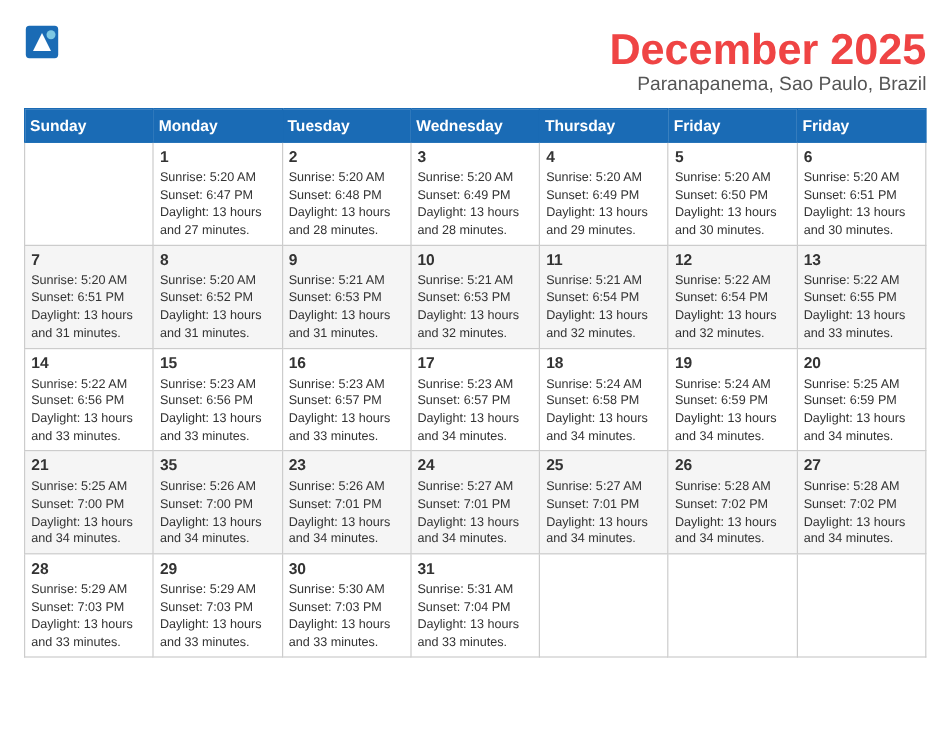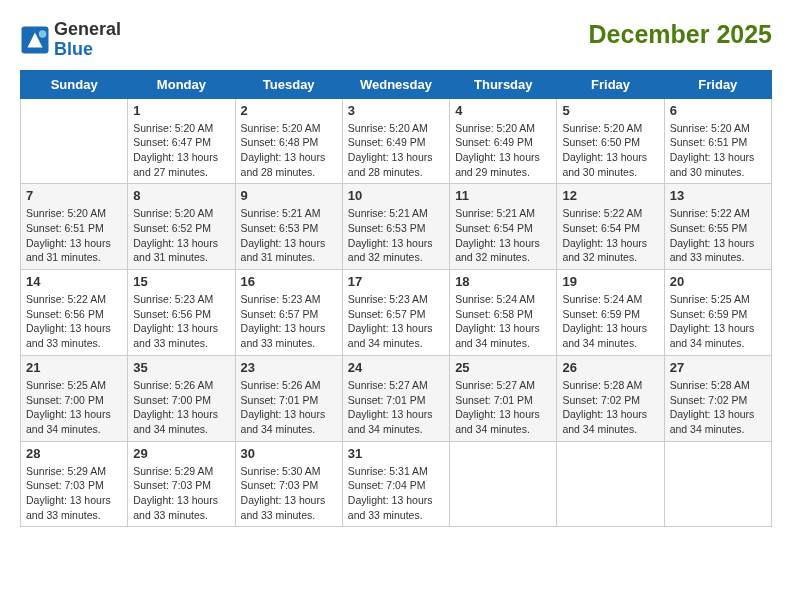--- a/index.html
+++ b/index.html
@@ -37,39 +37,39 @@
     }
     .logo-icon {
       width: 30px;
       height: 30px;
       margin-right: 4px;
     }
     .title-block {
       text-align: right;
     }
     .month-title {
-      font-size: 25px;
-      font-weight: bold;
-      color: #4d7c0f;
+      font-size: 36px;
+      font-weight: bold;
+      color: #ef4444;
       margin-left: 42px;
     }
     .location {
       font-size: 16px;
       color: #555;
     }
     table {
       width: 100%;
       border-collapse: collapse;
       font-size: 11px;
     }
     thead tr th {
       background-color: #1a6bb5;
       color: #fff;
       padding: 6px 4px;
-      text-align: center;
+      text-align: left;
       font-size: 13px;
       font-weight: bold;
       border: 1px solid #1a6bb5;
     }
     tbody tr td {
       border: 1px solid #ccc;
       padding: 4px 5px;
       vertical-align: top;
       height: 85px;
       width: calc(100% / 7);
@@ -101,27 +101,24 @@
 </head>
 <body>
 
 <div class="header">
   <div class="logo">
     <svg class="logo-icon" viewBox="0 0 40 40">
       <rect x="2" y="2" width="36" height="36" rx="4" fill="#1a6bb5"></rect>
       <polygon points="10,30 20,10 30,30" fill="white"></polygon>
       <circle cx="30" cy="12" r="5" fill="#7ec8e3"></circle>
     </svg>
-    <div class="logo-text">
-      <span class="logo-general">General</span>
-      <span class="logo-blue">Blue</span>
-    </div>
   </div>
   <div class="title-block">
     <div class="month-title">December 2025</div>
+    <div class="location">Paranapanema, Sao Paulo, Brazil</div>
   </div>
 </div>
 
 <table>
   <thead>
     <tr id="header-row">
         <th>Sunday</th>
         <th>Monday</th>
         <th>Tuesday</th>
         <th>Wednesday</th>

